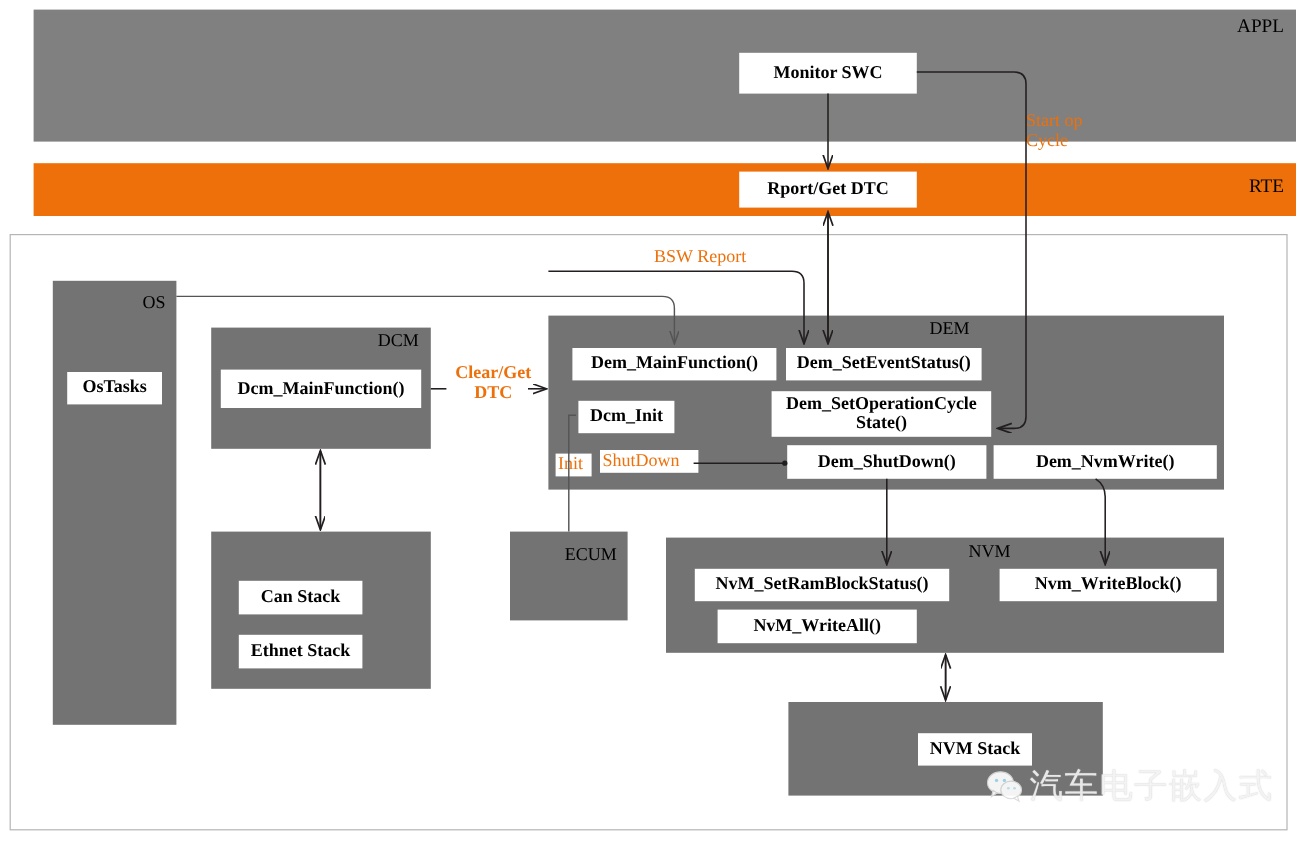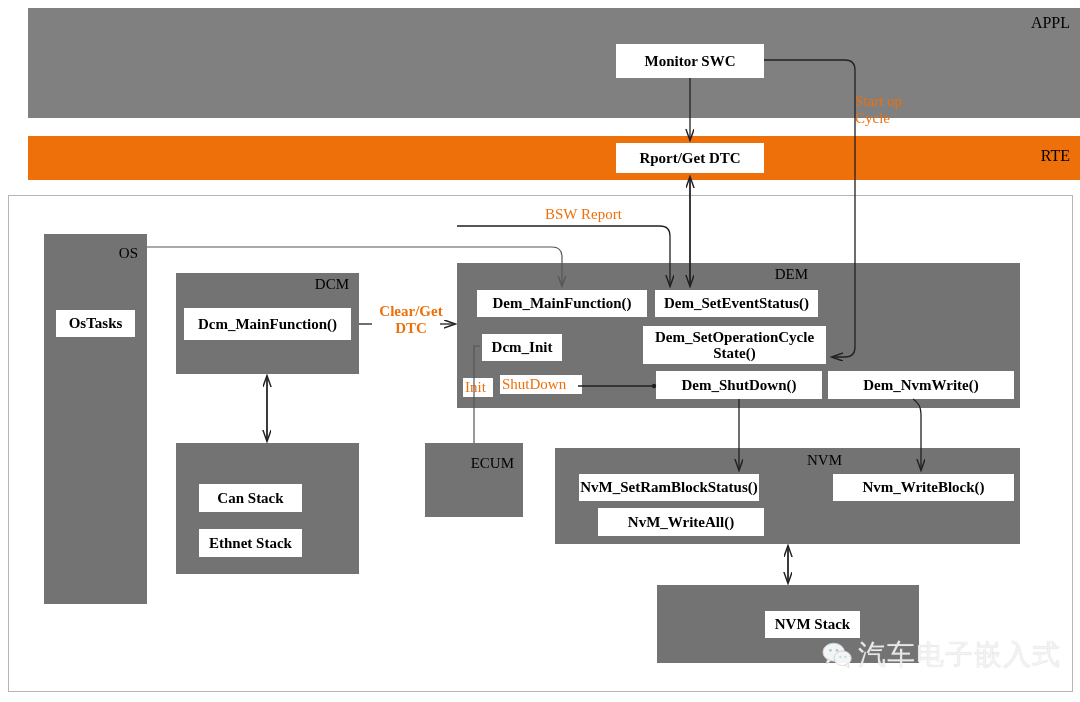--- a/index.html
+++ b/index.html
@@ -106,21 +106,21 @@
   <div class="fn" style="left:655px;top:290px;width:163px;height:27px;">Dem_SetEventStatus()</div>
   <div class="fn" style="left:482px;top:334px;width:80px;height:27px;">Dcm_Init</div>
   <div class="fn" style="left:643px;top:326px;width:183px;height:38px;white-space:pre-line;">Dem_SetOperationCycle
 State()</div>
   <div class="fn" style="left:656px;top:371px;width:166px;height:28px;">Dem_ShutDown()</div>
   <div class="fn" style="left:828px;top:371px;width:186px;height:28px;">Dem_NvmWrite()</div>
 
   <div class="mod" style="left:555px;top:448px;width:465px;height:96px;">
     <span class="mod-title" style="left:218px;top:4px;margin-left:34px;">NVM</span>
   </div>
-  <div class="fn" style="left:579px;top:474px;width:180px;height:27px;">NvM_SetRamBlockStatus()</div>
+  <div class="fn" style="left:579px;top:474px;width:212px;height:27px;">NvM_SetRamBlockStatus()</div>
   <div class="fn" style="left:833px;top:474px;width:181px;height:27px;text-align:center;">Nvm_WriteBlock()</div>
   <div class="fn" style="left:598px;top:508px;width:166px;height:28px;">NvM_WriteAll()</div>
 
   <div class="mod" style="left:657px;top:585px;width:262px;height:78px;"></div>
   <div class="fn" style="left:737px;top:611px;width:95px;height:27px;margin-left:28px;">NVM Stack</div>
 
   <div class="olabel plain" style="left:855px;top:93px;width:80px;text-align:left;">Start op
 Cycle</div>
 
   <div class="olabel plain" style="left:545px;top:206px;width:110px;text-align:left;">BSW Report</div>

